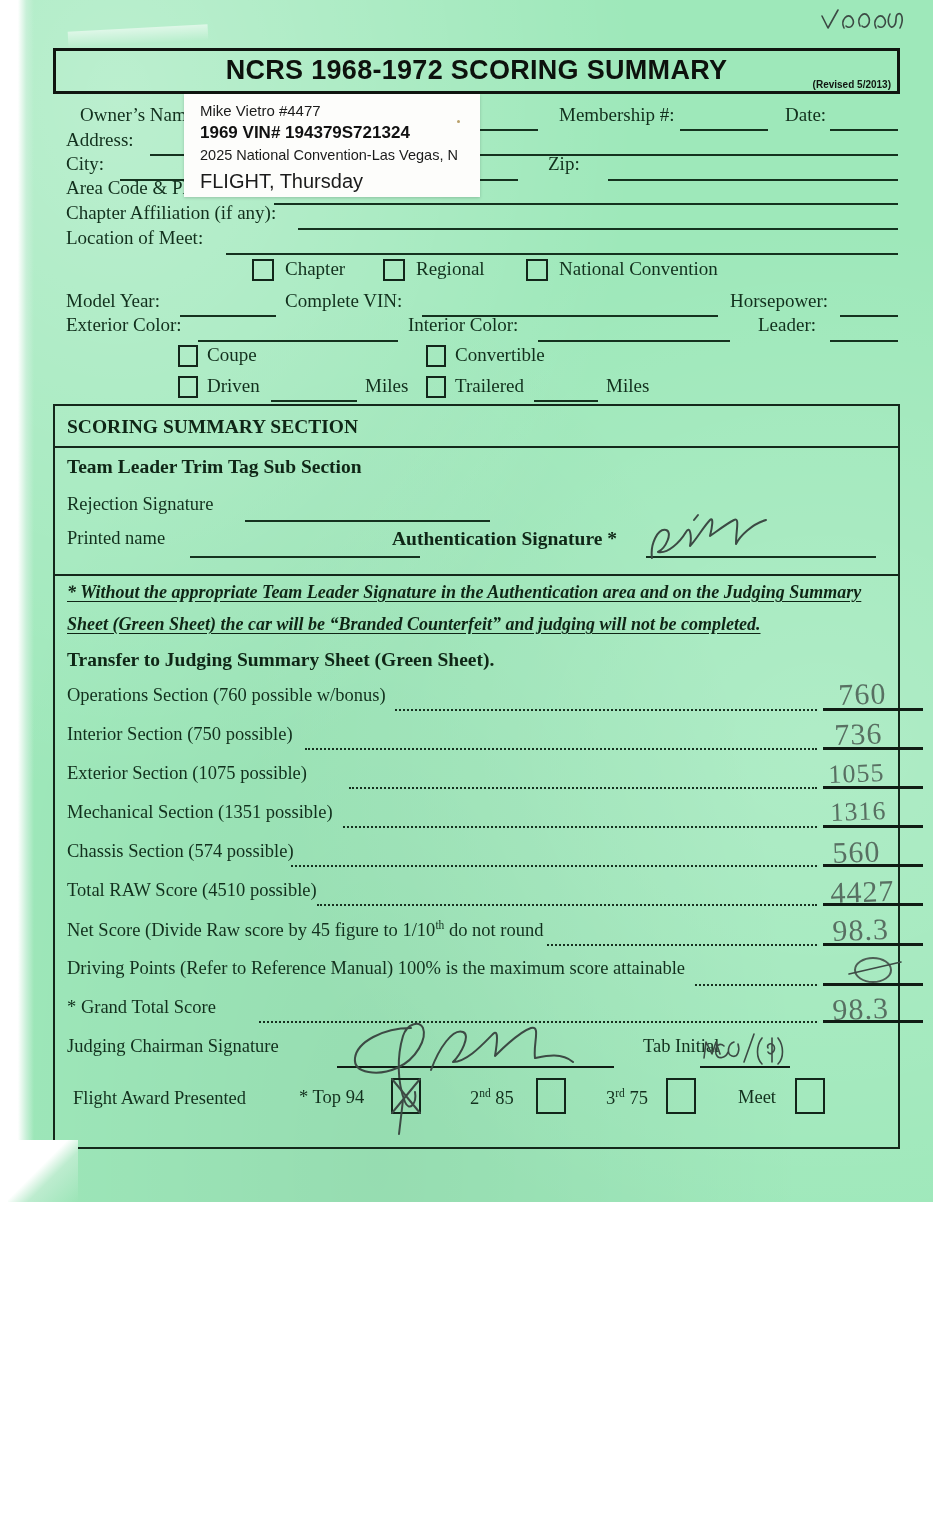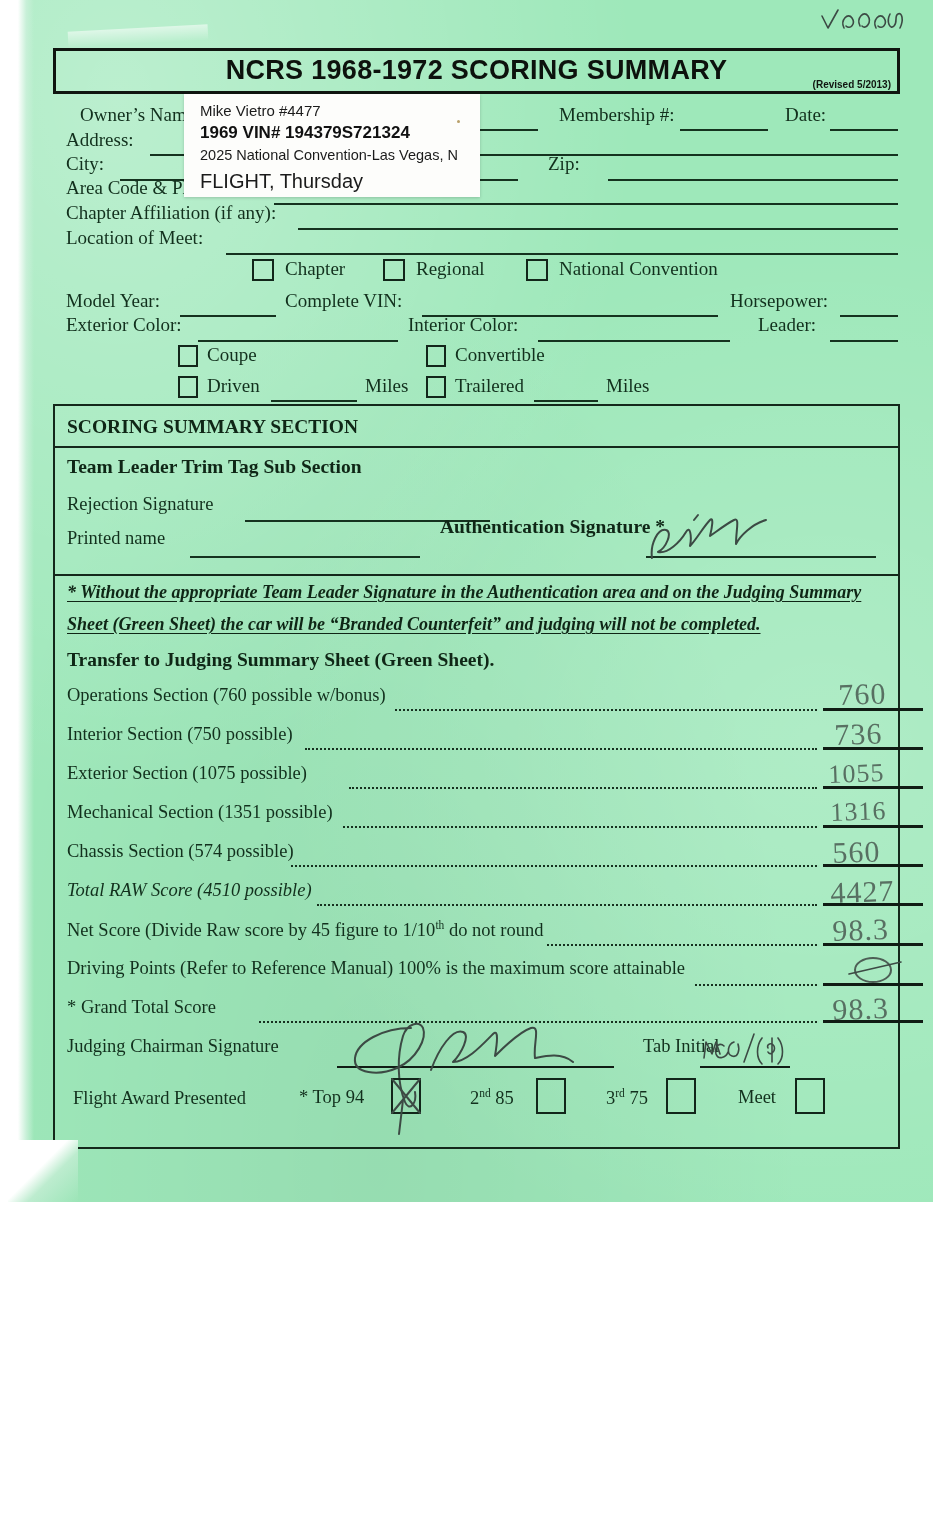--- a/index.html
+++ b/index.html
@@ -176,21 +176,21 @@
     <div class="hr-dark" style="top:40px;"></div>
 
     <div class="sec-head" style="position:absolute;left:12px;top:50px;">Team Leader Trim Tag Sub Section</div>
 
     <div class="row-lbl" style="position:absolute;left:12px;top:88px;">Rejection Signature</div>
     <div class="px rule" style="left:190px;top:114px;width:245px;"></div>
 
     <div class="row-lbl" style="position:absolute;left:12px;top:122px;">Printed name</div>
     <div class="px rule" style="left:135px;top:150px;width:230px;"></div>
 
-    <div class="sec-head" style="position:absolute;left:337px;top:110px;margin-left:48px;">Authentication Signature *</div>
+    <div class="sec-head" style="position:absolute;left:337px;top:122px;">Authentication Signature *</div>
     <div class="px rule" style="left:591px;top:150px;width:230px;"></div>
     <svg class="ink" style="left:585px;top:108px;" width="180" height="50" viewBox="0 0 180 50">
       <path d="M12 44 C10 30 18 14 26 16 C33 18 26 34 18 38 C28 40 40 28 46 18 C50 11 52 22 50 32 C56 26 64 12 70 6 C74 2 72 14 70 22 C76 18 86 10 94 6 C100 3 96 16 96 30 C100 22 112 10 126 6"></path>
       <path d="M54 6 L58 1"></path>
     </svg>
 
     <div class="hr-dark" style="top:168px;"></div>
 
     <div class="warn" style="position:absolute;left:12px;top:176px;">* Without the appropriate Team Leader Signature in the Authentication area and on the Judging Summary</div>
     <div class="warn" style="position:absolute;left:12px;top:208px;">Sheet (Green Sheet) the car will be “Branded Counterfeit” and judging will not be completed.</div>
@@ -215,21 +215,21 @@
     <div class="row-lbl" style="position:absolute;left:12px;top:396px;">Mechanical Section (1351 possible)</div>
     <div class="px dots" style="left:288px;top:420px;width:474px;"></div>
     <div class="px ansline" style="left:768px;top:419px;width:100px;"></div>
     <div class="px hand hand-sm" style="left:776px;top:392px;">1316</div>
 
     <div class="row-lbl" style="position:absolute;left:12px;top:435px;">Chassis Section (574 possible)</div>
     <div class="px dots" style="left:236px;top:459px;width:526px;"></div>
     <div class="px ansline" style="left:768px;top:458px;width:100px;"></div>
     <div class="px hand" style="left:778px;top:430px;">560</div>
 
-    <div class="row-lbl" style="position:absolute;left:12px;top:474px;font-style:italic;">Total RAW Score (4510 possible)</div>
+    <div class="row-lbl" style="position:absolute;left:12px;top:474px;">Total RAW Score (4510 possible)</div>
     <div class="px dots" style="left:262px;top:498px;width:500px;"></div>
     <div class="px ansline" style="left:768px;top:497px;width:100px;"></div>
     <div class="px hand" style="left:776px;top:470px;">4427</div>
 
     <div class="row-lbl" style="position:absolute;left:12px;top:513px;">Net Score (Divide Raw score by 45 figure to 1/10<sup>th</sup> do not round</div>
     <div class="px dots" style="left:492px;top:538px;width:270px;"></div>
     <div class="px ansline" style="left:768px;top:537px;width:100px;"></div>
     <div class="px hand" style="left:778px;top:508px;">98.3</div>
 
     <div class="row-lbl" style="position:absolute;left:12px;top:552px;">Driving Points (Refer to Reference Manual) 100% is the maximum score attainable</div>

